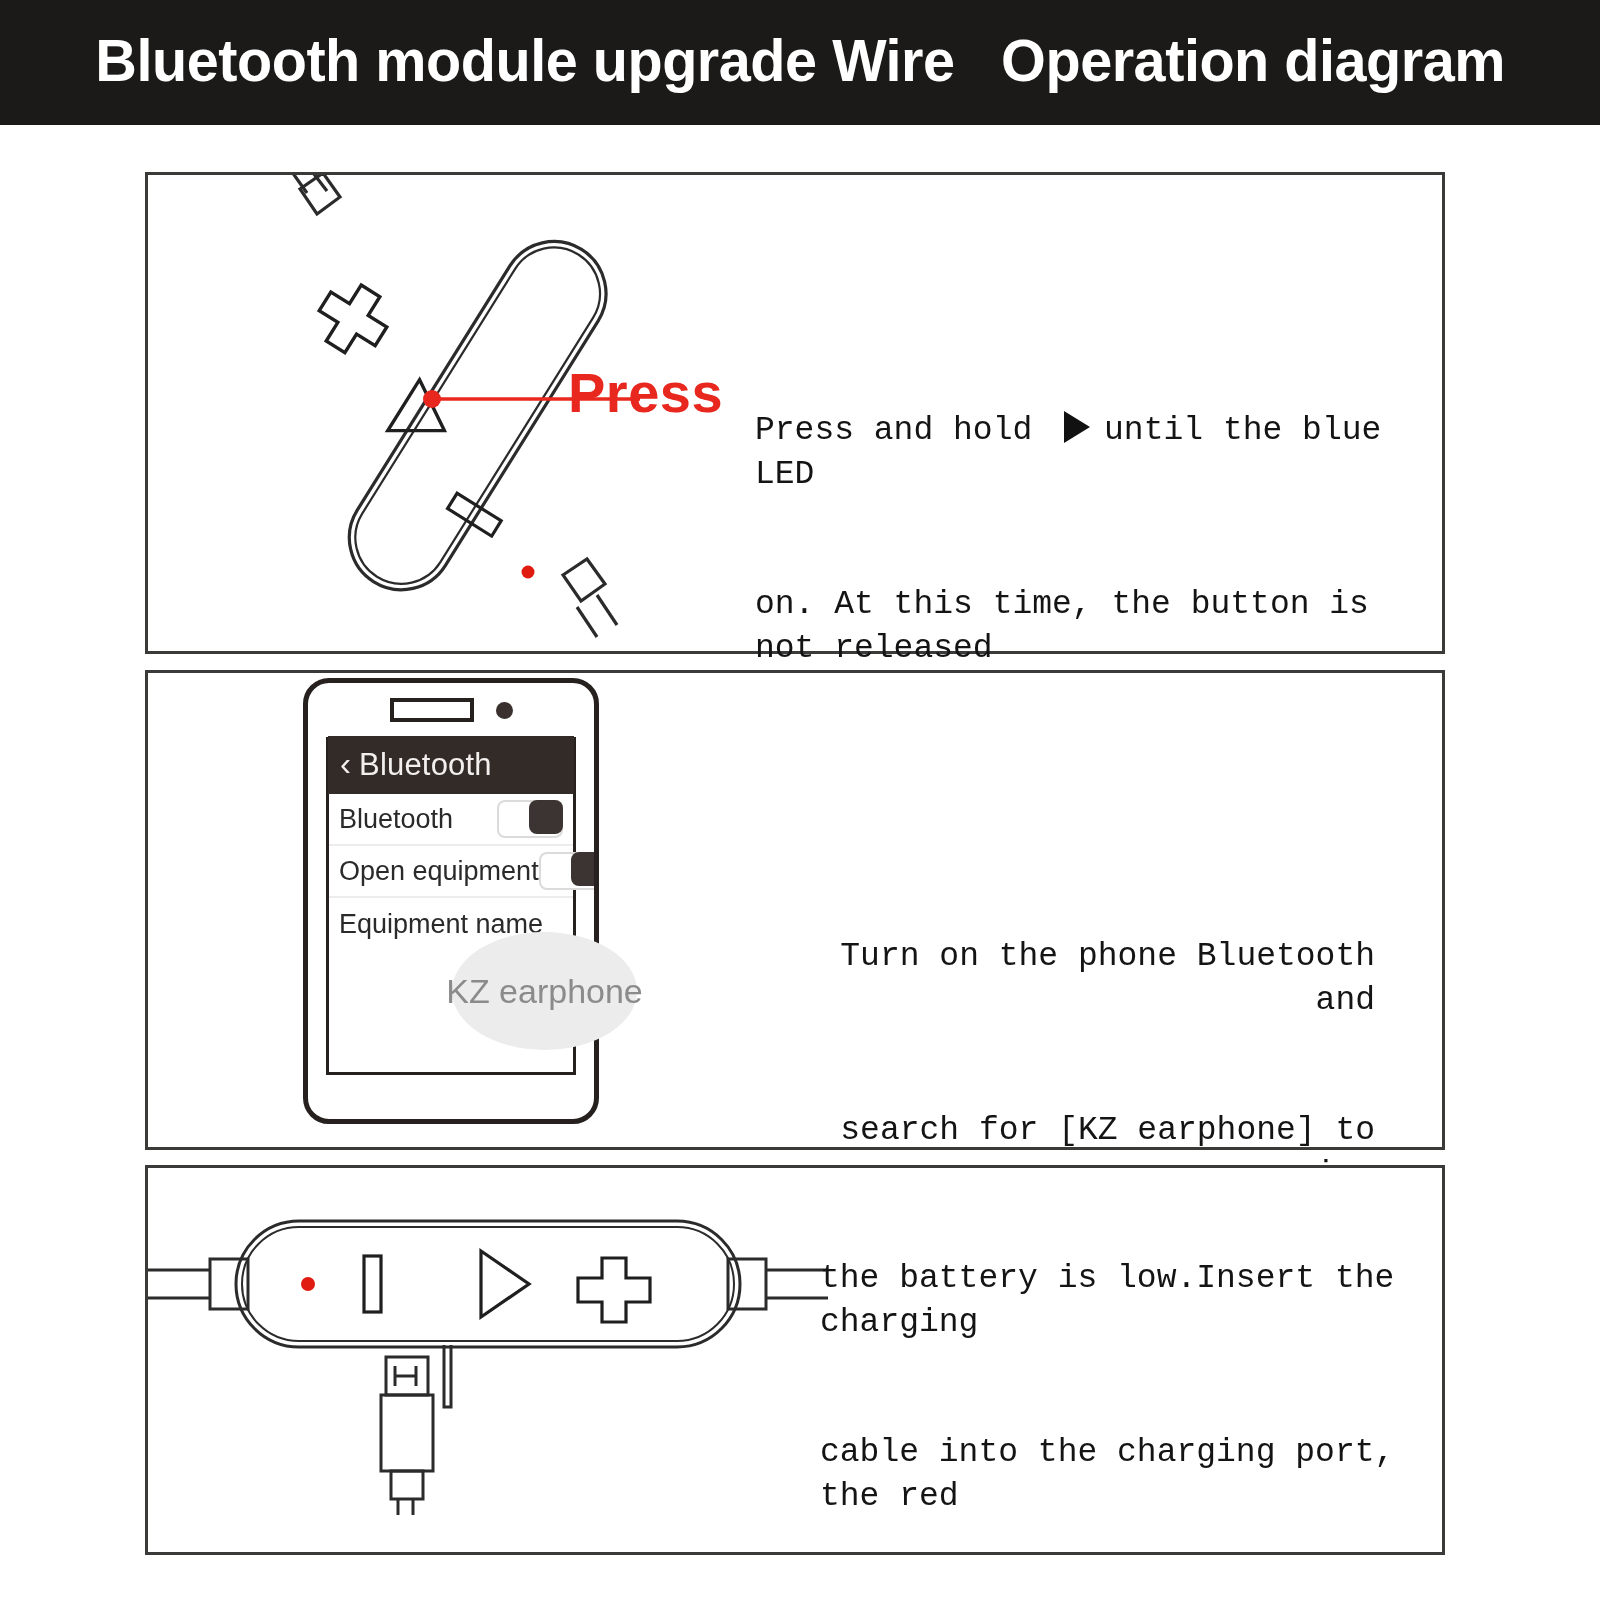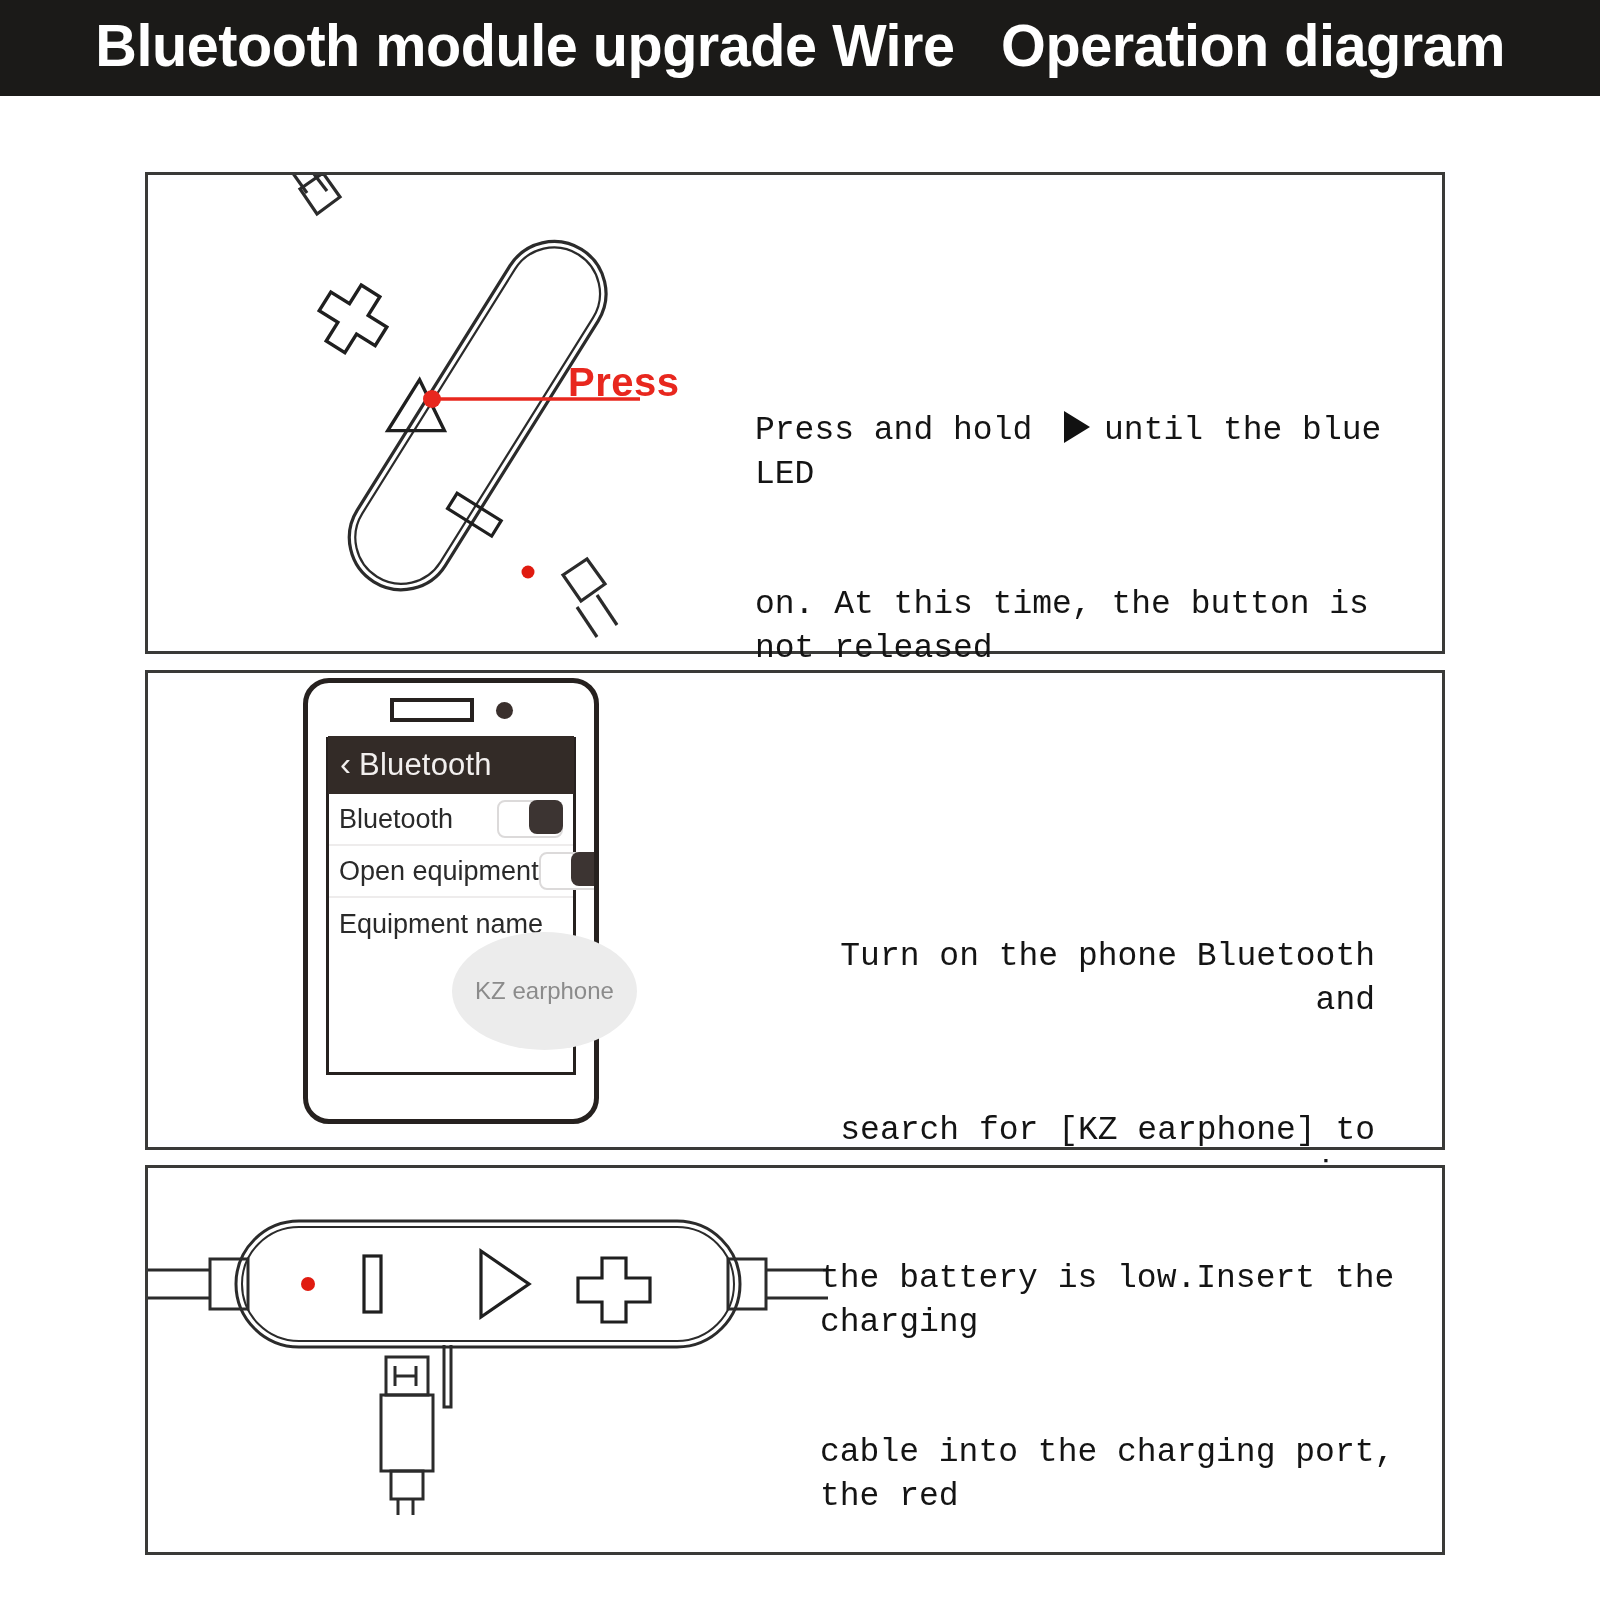--- a/index.html
+++ b/index.html
@@ -16,21 +16,21 @@
     overflow: hidden;
     position: relative;
   }
 
   
   .title-bar {
     position: absolute;
     left: 0;
     top: 0;
     width: 1600px;
-    height: 96px;
+    height: 125px;
     background: #1b1a18;
     display: flex;
     align-items: center;
     justify-content: center;
     box-sizing: border-box;
   }
   .title-text {
     color: #ffffff;
     font-family: "Liberation Sans", sans-serif;
     font-weight: bold;
@@ -85,21 +85,21 @@
     width: 470px;
     height: 470px;
   }
 
   .press-label {
     position: absolute;
     left: 568px;
     top: 360px;
     font-family: "Liberation Sans", sans-serif;
     font-weight: bold;
-    font-size: 40px;
+    font-size: 56px;
     color: #e8271e;
     letter-spacing: 0.5px;
   }
 
   
   .phone {
     position: absolute;
     left: 303px;
     top: 678px;
     width: 296px;
@@ -199,21 +199,21 @@
     width: 185px;
     height: 118px;
     background: #ececec;
     border-radius: 50%;
     display: flex;
     align-items: center;
     justify-content: center;
     z-index: 5;
   }
   .device-bubble span {
-    font-size: 24px;
+    font-size: 34px;
     color: #8b8b8b;
     font-family: "Liberation Sans", sans-serif;
     white-space: nowrap;
   }
 
   
   #module-horizontal {
     position: absolute;
     left: 148px;
     top: 1185px;

